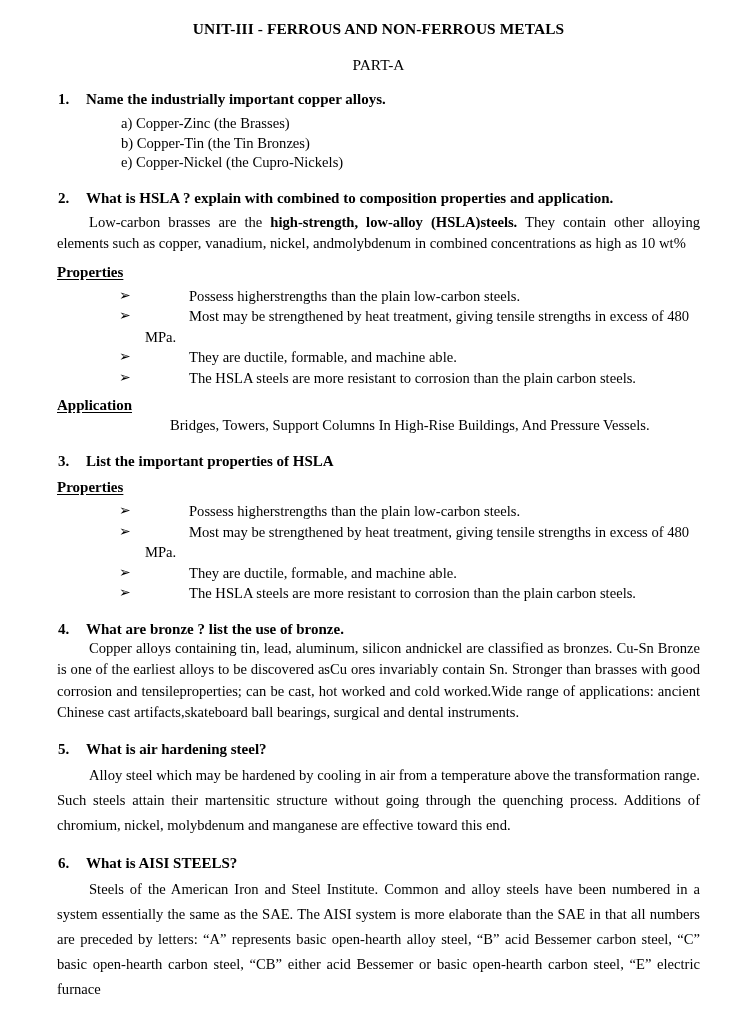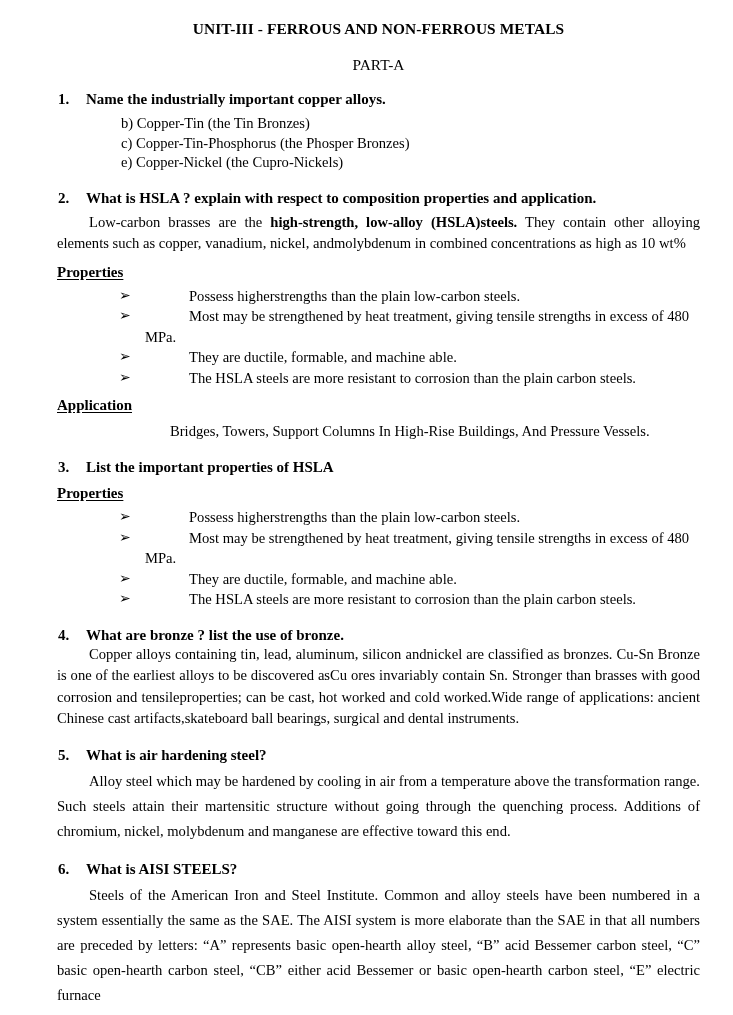--- a/index.html
+++ b/index.html
@@ -116,49 +116,49 @@
   .arrow-list li .bullet {
     position: absolute;
     left: 62px;
     top: -1px;
     font-size: 14px;
     font-family: "DejaVu Sans", sans-serif;
   }
   .arrow-list li .btxt { display: inline; margin-left: 44px; }
 
   .app-line {
-    margin: 7px 0 0 0;
+    margin: 1px 0 0 0;
     padding-left: 113px;
     font-size: 14.6px;
     line-height: 21px;
   }
 
   .q4-par { margin-top: 0; }
 </style>
 </head>
 <body>
 
 <div class="page">
 
   <div class="doc-title">UNIT-III - FERROUS AND NON-FERROUS METALS</div>
   <div class="part-title">PART-A</div>
 
   <div class="qrow">
     <span class="qnum">1.</span>
     <span class="qtext">Name the industrially important copper alloys.</span>
   </div>
   <ul class="alpha-list">
+    <li>a) Copper-Zinc (the Brasses)</li>
     <li>b) Copper-Tin (the Tin Bronzes)</li>
-    <li>c) Copper-Tin-Phosphorus (the Phosper Bronzes)</li>
     <li>e) Copper-Nickel (the Cupro-Nickels)</li>
   </ul>
 
   <div class="qrow">
     <span class="qnum">2.</span>
-    <span class="qtext">What is HSLA ? explain with respect to composition properties and application.</span>
+    <span class="qtext">What is HSLA ? explain with combined to composition properties and application.</span>
   </div>
   <p class="body-par indent-first"><span>Low-carbon brasses are the </span><b>high-strength, low-alloy (HSLA)steels.</b><span> They contain other alloying elements such as copper, vanadium, nickel, andmolybdenum in combined concentrations as high as 10 wt%</span></p>
 
   <div class="uhead"><span class="u">Properties</span></div>
   <ul class="arrow-list">
     <li><span class="bullet">➢</span><span class="btxt">Possess higherstrengths than the plain low-carbon steels.</span></li>
     <li><span class="bullet">➢</span><span class="btxt"> Most may be strengthened by heat treatment, giving tensile strengths in excess of 480 MPa.</span></li>
     <li><span class="bullet">➢</span><span class="btxt">They are ductile, formable, and machine able.</span></li>
     <li><span class="bullet">➢</span><span class="btxt">The HSLA steels are more resistant to corrosion than the plain carbon steels.</span></li>
   </ul>

